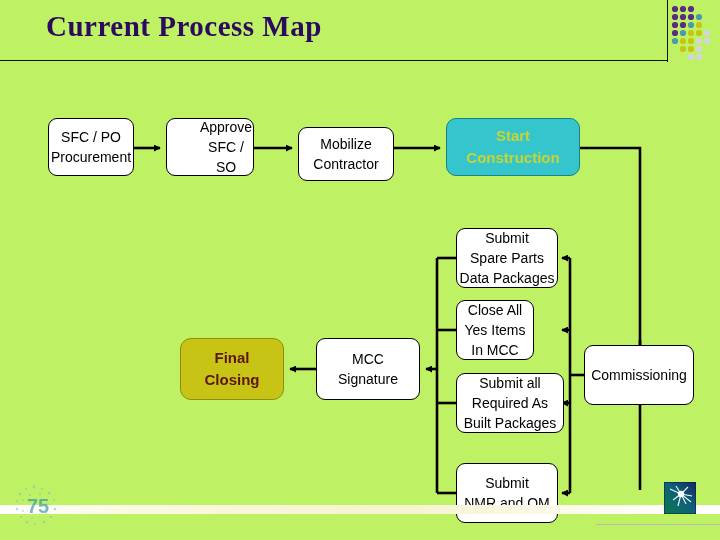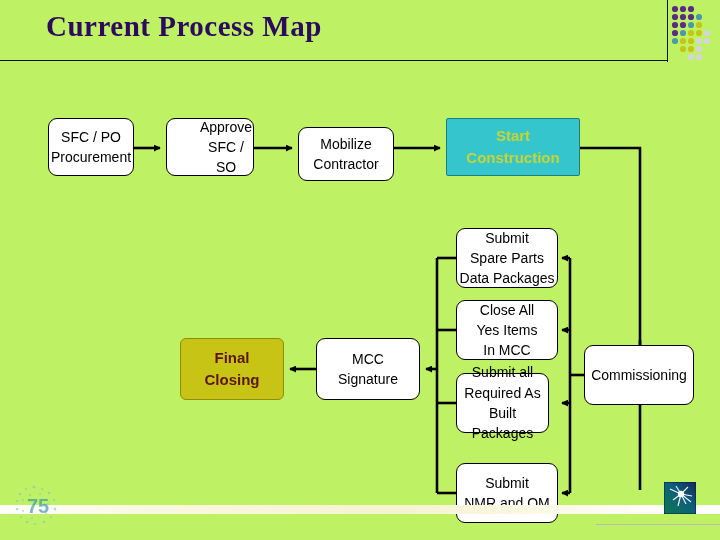--- a/index.html
+++ b/index.html
@@ -95,21 +95,21 @@
   }
   .node.plain {
     background: #ffffff;
   }
   .node.start {
     background: #35c6cd;
     border: 1.4px solid #1d7f86;
     color: #c8d430;
     font-weight: bold;
     font-size: 15px;
-    border-radius: 2px;
+    border-radius: 10px;
   }
   .node.final {
     background: #c8c416;
     border: 1.4px solid #8f8c10;
     color: #5c1616;
     font-weight: bold;
     font-size: 15px;
     border-radius: 11px;
   }
 
@@ -238,32 +238,32 @@
 Procurement</span></div>
       <div class="node plain" style="left: 166px; top: 118px; width: 88px; height: 58px; padding-left: 32px;"><span>Approve
 SFC / SO</span></div>
       <div class="node plain" style="left: 298px; top: 109px; width: 96px; height: 54px; margin-top: 18px;"><span>Mobilize
 Contractor</span></div>
       <div class="node start" style="left: 446px; top: 118px; width: 134px; height: 58px;"><span>Start
 Construction</span></div>
       <div class="node plain" style="left: 456px; top: 228px; width: 102px; height: 60px;"><span>Submit
 Spare Parts
 Data Packages</span></div>
-      <div class="node plain" style="left: 456px; top: 300px; width: 102px; height: 60px;"><span>Close All
+      <div class="node plain" style="left: 456px; top: 300px; width: 78px; height: 60px;"><span>Close All
 Yes Items
 In MCC</span></div>
-      <div class="node plain" style="left: 456px; top: 373px; width: 93px; height: 60px;"><span>Submit all
+      <div class="node plain" style="left: 456px; top: 373px; width: 108px; height: 60px;"><span>Submit all
 Required As
 Built Packages</span></div>
       <div class="node plain" style="left: 456px; top: 463px; width: 102px; height: 60px;"><span>Submit
 NMR and OM</span></div>
       <div class="node plain" style="left: 584px; top: 345px; width: 110px; height: 60px; text-align: center;"><span>Commissioning</span></div>
       <div class="node plain" style="left: 316px; top: 338px; width: 104px; height: 62px; justify-content: center;"><span>MCC
 Signature</span></div>
-      <div class="node final" style="left: 180px; top: 338px; width: 104px; height: 62px; border-radius: 6px;"><span>Final
+      <div class="node final" style="left: 180px; top: 338px; width: 104px; height: 62px;"><span>Final
 Closing</span></div>
     </div>
 
   <div id="footer-band"></div>
 
   <svg id="logo-75" viewBox="0 0 56 52">
     <g fill="#2e8fb5" opacity="0.85">
       <text x="17" y="33" font-family="'Liberation Sans', sans-serif" font-size="20" font-weight="bold" fill="#2e8fb5">75</text>
     </g>
     <g fill="#7fc0d8" opacity="0.8">

